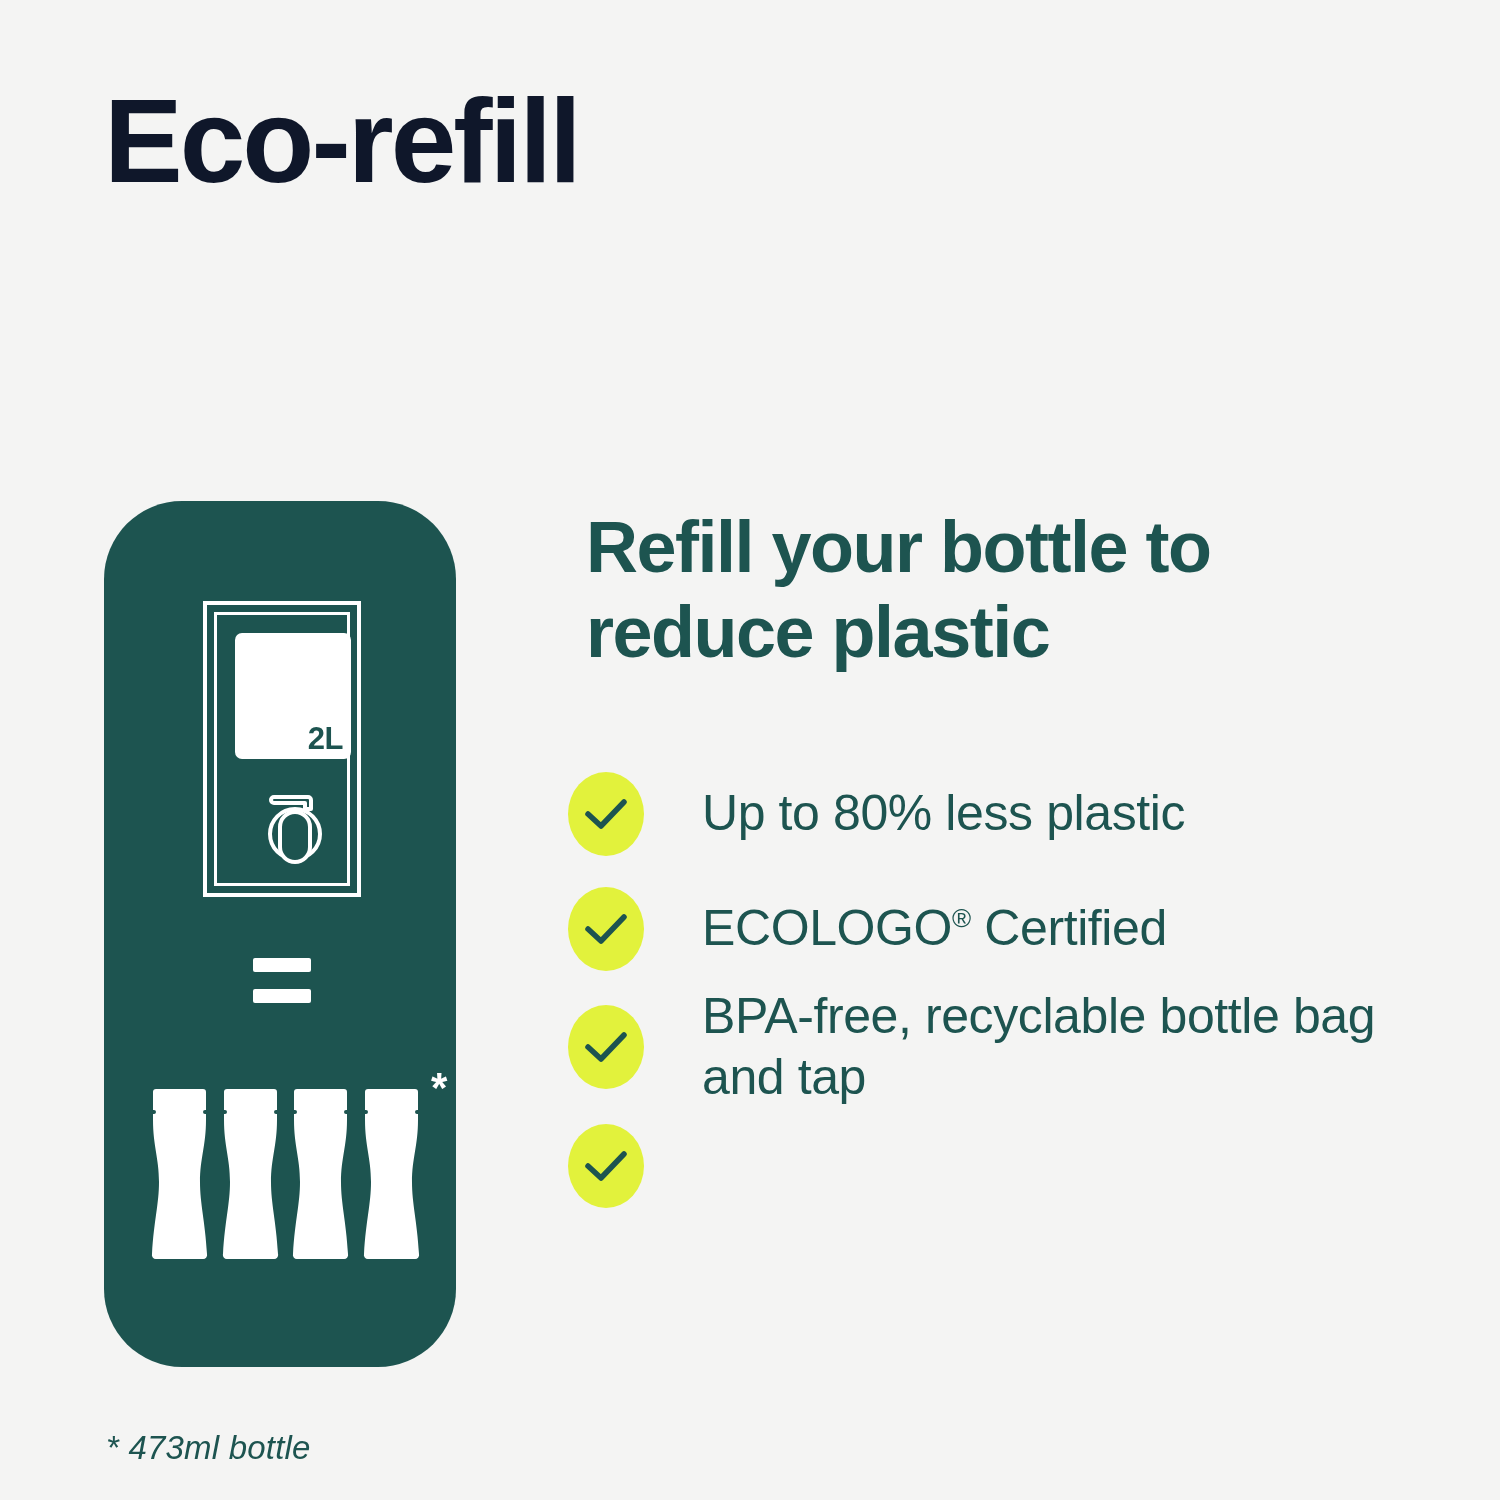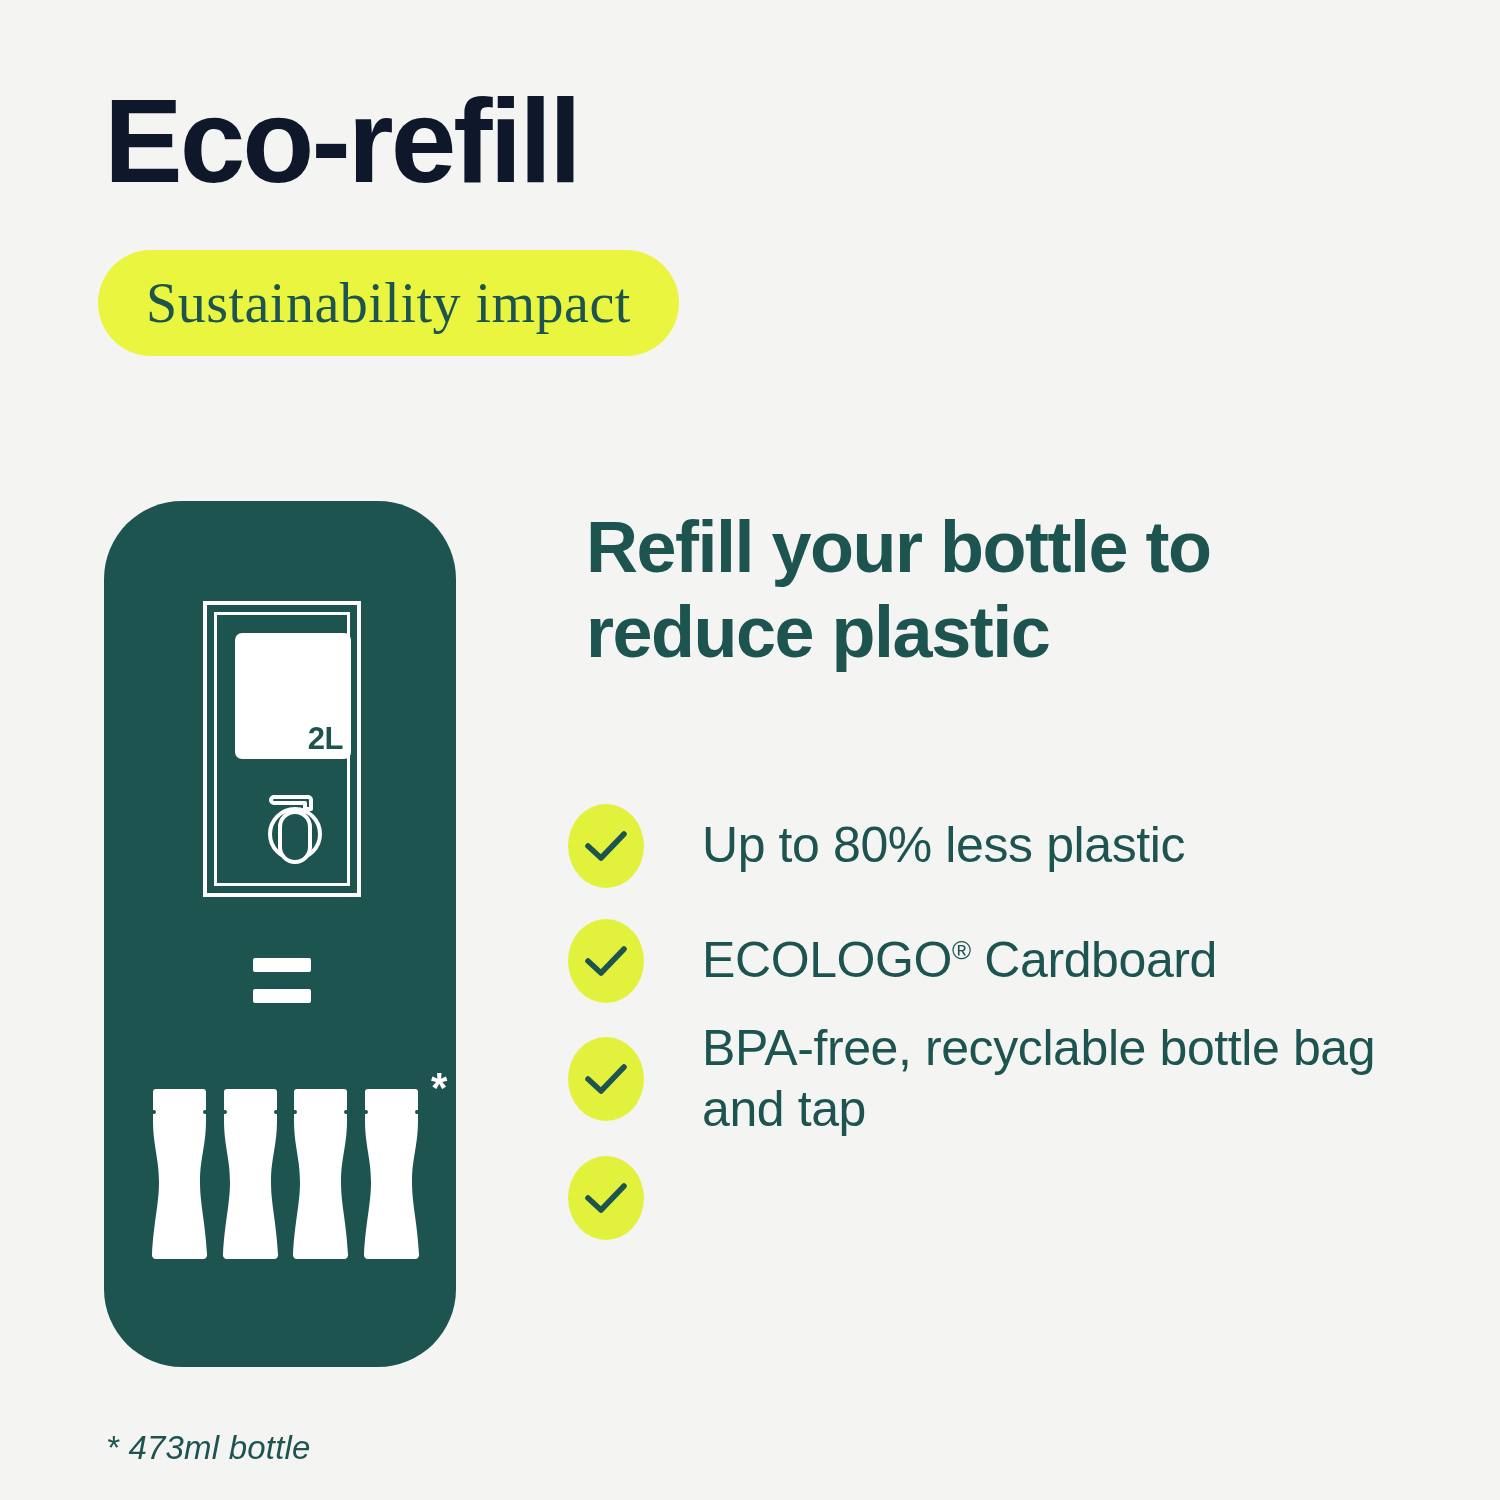--- a/index.html
+++ b/index.html
@@ -171,21 +171,21 @@
     font-weight: bold;
     color: #1d5450;
     line-height: 1.18;
     letter-spacing: -1.5px;
     margin-left: 11px;
   }
 
   .features {
     position: absolute;
     left: 568px;
-    top: 788px;
+    top: 756px;
     width: 860px;
   }
   .feature {
     display: flex;
     align-items: center;
     min-height: 115px;
   }
   .feature-check {
     flex: 0 0 auto;
     width: 76px;
@@ -209,23 +209,20 @@
     line-height: 0;
   }
 </style>
 </head>
 <body>
 
 <div class="page">
 
   <div class="title">Eco-refill</div>
 
-  <div class="badge">
-    <span class="badge-label">Sustainability impact</span>
-  </div>
 
   <div class="panel">
 
     <div class="carton">
       <div class="carton-inner">
         <div class="carton-label">
           <span class="carton-volume">2L</span>
         </div>
 
         <div class="tap">
@@ -283,21 +280,21 @@
       </span>
       <span class="feature-text">Up to 80% less plastic</span>
     </div>
 
     <div class="feature">
       <span class="feature-check">
         <svg viewBox="0 0 44 34" width="44" height="34" aria-hidden="true">
           <path d="M4 17 L17 29 L40 5" fill="none" stroke="#1d5450" stroke-width="5.5" stroke-linecap="round" stroke-linejoin="round"></path>
         </svg>
       </span>
-      <span class="feature-text"><span>ECOLOGO</span><sup>®</sup><span> Cardboard</span></span>
+      <span class="feature-text"><span>ECOLOGO</span><sup>®</sup><span> Certified</span></span>
     </div>
 
     <div class="feature">
       <span class="feature-check">
         <svg viewBox="0 0 44 34" width="44" height="34" aria-hidden="true">
           <path d="M4 17 L17 29 L40 5" fill="none" stroke="#1d5450" stroke-width="5.5" stroke-linecap="round" stroke-linejoin="round"></path>
         </svg>
       </span>
       <span class="feature-text">BPA-free, recyclable bottle bag and tap</span>
     </div>

